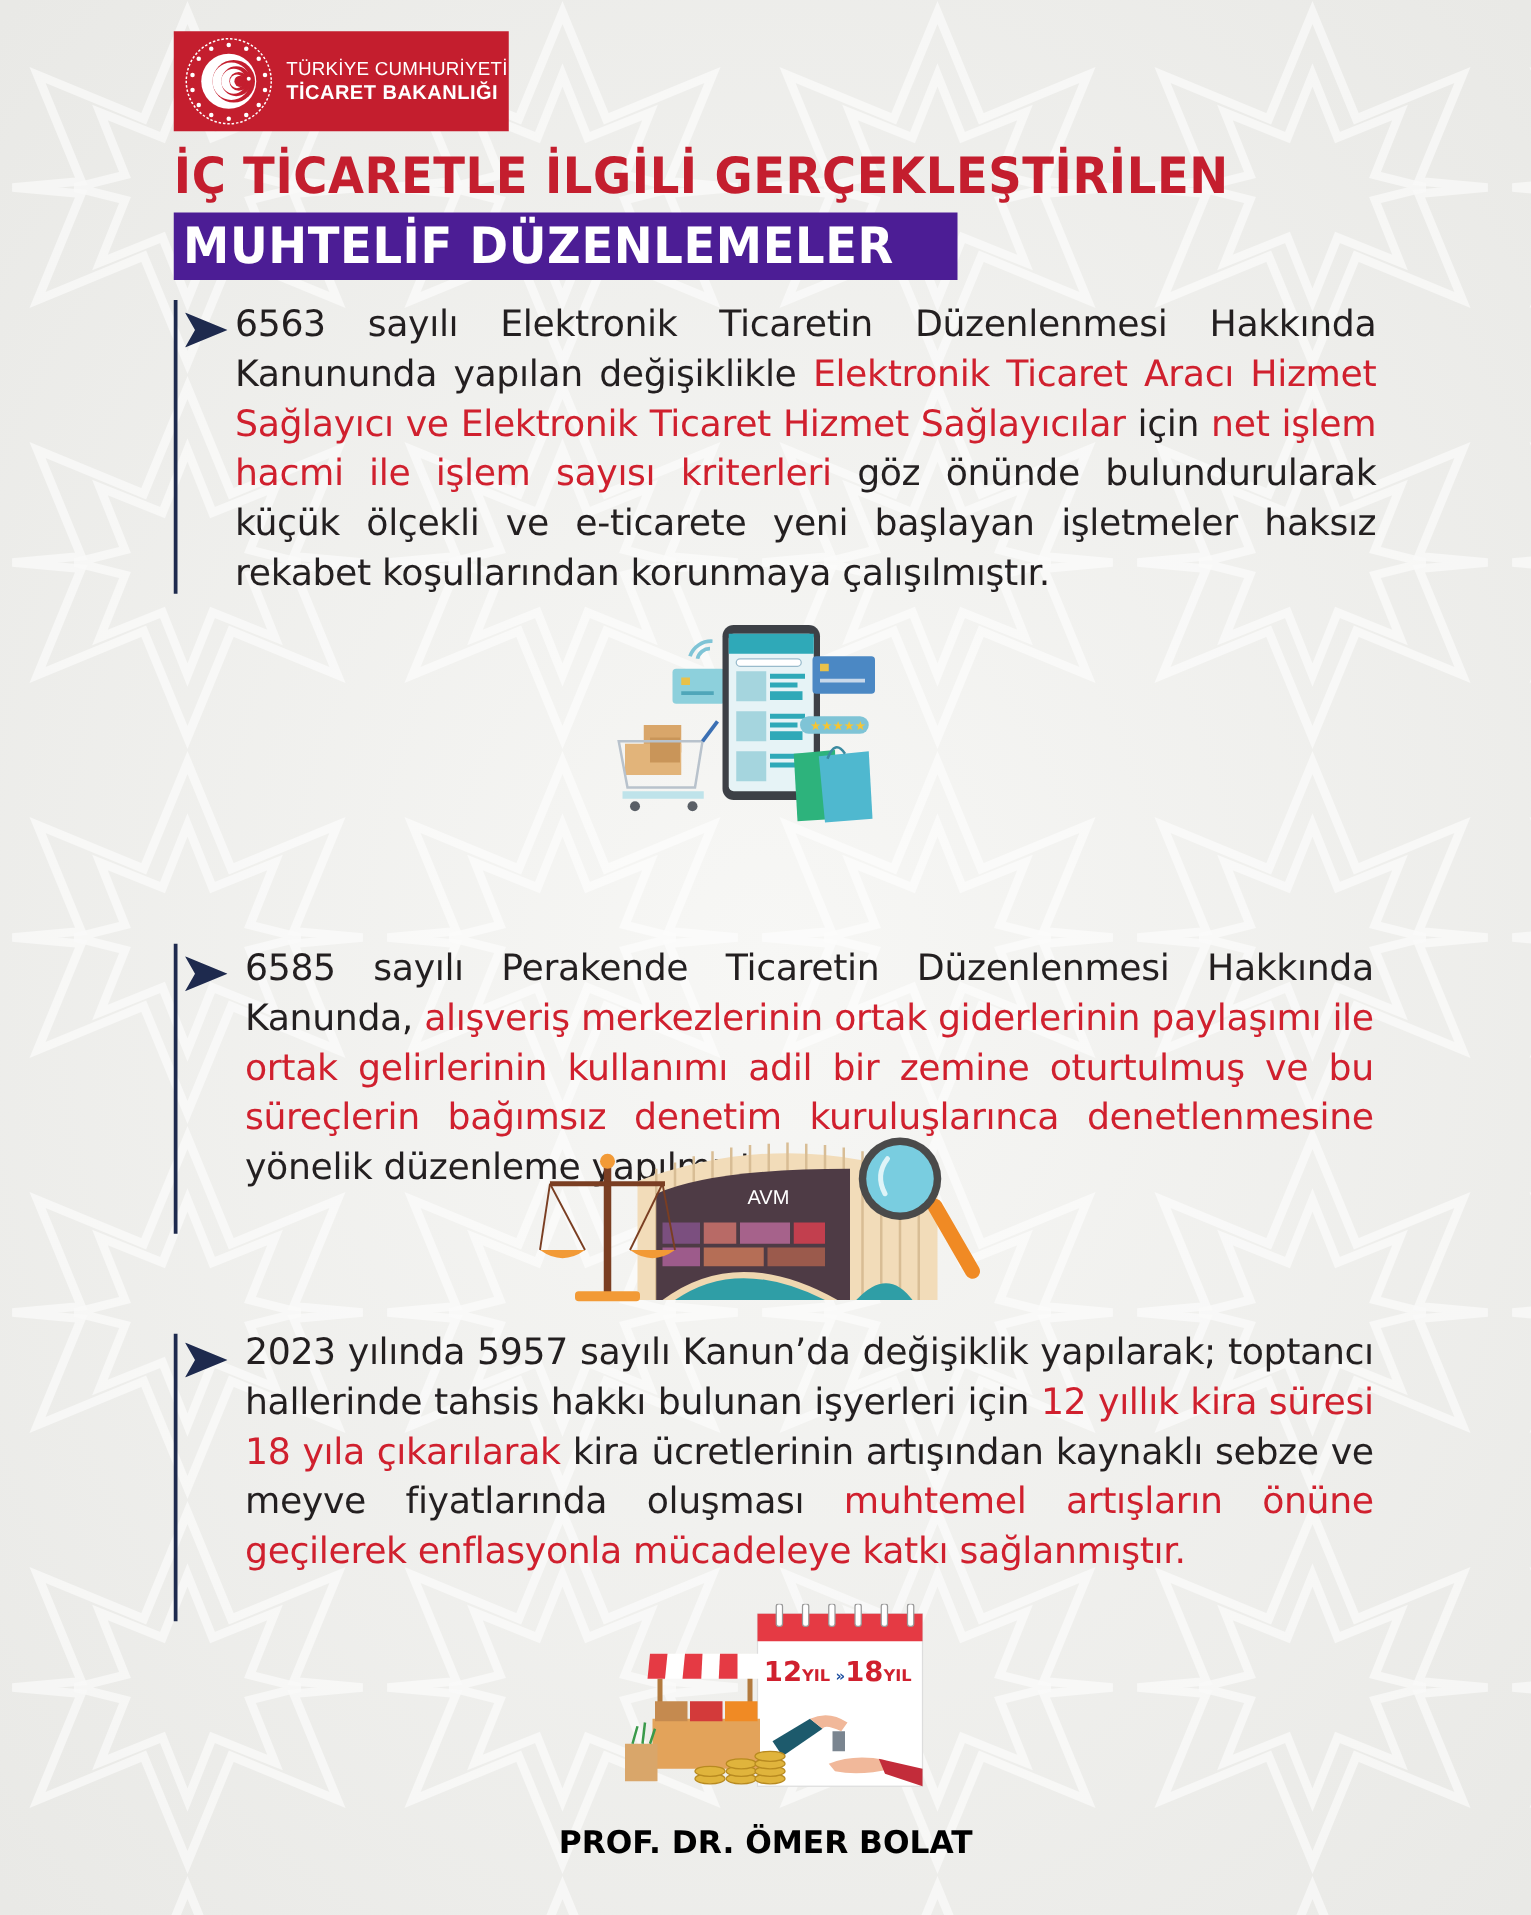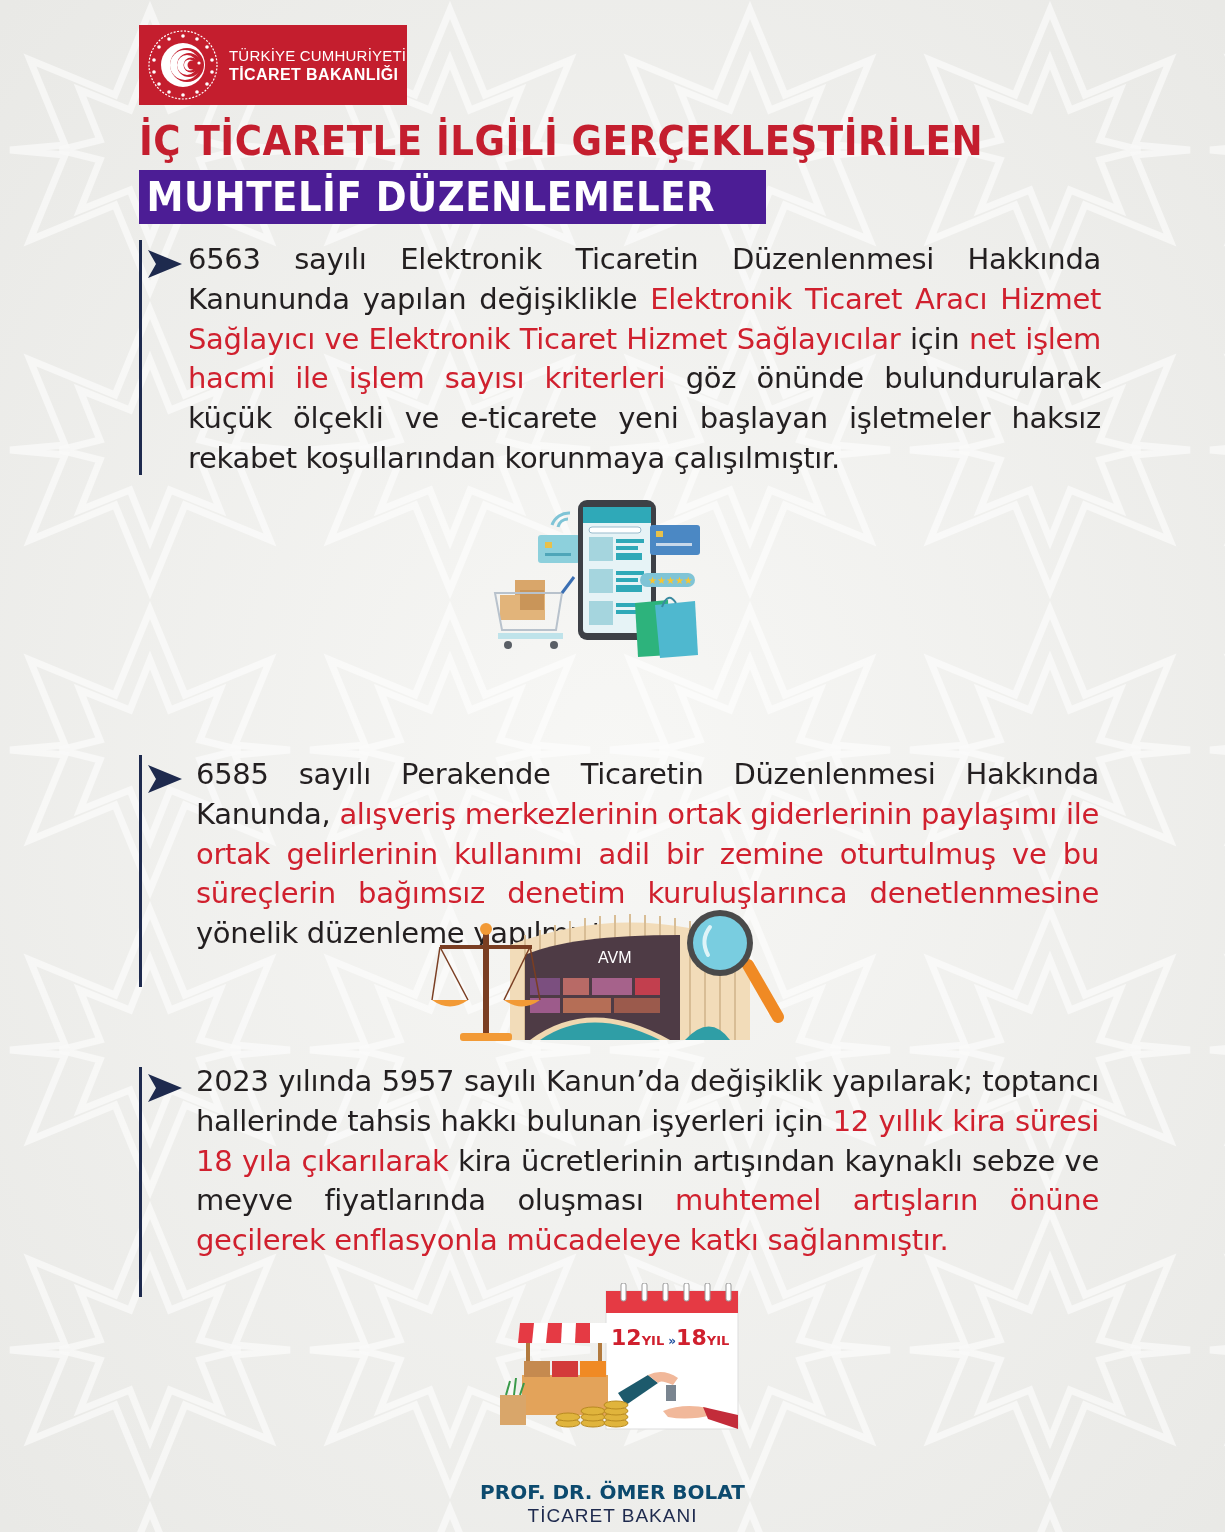--- a/index.html
+++ b/index.html
@@ -47,22 +47,22 @@
     }
     .para .hl { color: #d0202e; font-weight: normal; }
 
     .illus { position: absolute; z-index: 2; }
 
     .signature {
       position: absolute; left: 0; width: 1225px; top: 1460px; z-index: 2;
       text-align: center;
     }
     .sig-name {
-      color: #0c4a6e; font-weight: bold; font-size: 20px;
-      font-family: "DejaVu Sans", sans-serif; letter-spacing: 0px; line-height: 28px; margin-top: 18px;
+      color: #000000; font-weight: bold; font-size: 25px;
+      font-family: "DejaVu Sans", sans-serif; letter-spacing: 0px; line-height: 28px;
     }
     .sig-title {
       color: #1e2a4e; font-size: 19px; letter-spacing: 1px; line-height: 20px;
     }
   </style>
 </head>
 <body>
 
 <svg class="bg-pattern" width="1225" height="1532" viewBox="0 0 1225 1532">
   <defs>
@@ -291,14 +291,13 @@
       <ellipse cx="118" cy="134" rx="12" ry="4"></ellipse>
       <ellipse cx="118" cy="128" rx="12" ry="4"></ellipse>
       <ellipse cx="118" cy="122" rx="12" ry="4"></ellipse>
     <ellipse cx="70" cy="140" rx="12" ry="4"></ellipse>
       <ellipse cx="70" cy="134" rx="12" ry="4"></ellipse>
   </g>
 </svg>
 
 <div class="signature">
   <div class="sig-name">PROF. DR. ÖMER BOLAT</div>
-  <div class="sig-title">TİCARET BAKANI</div>
 </div>
 
 </body></html>

